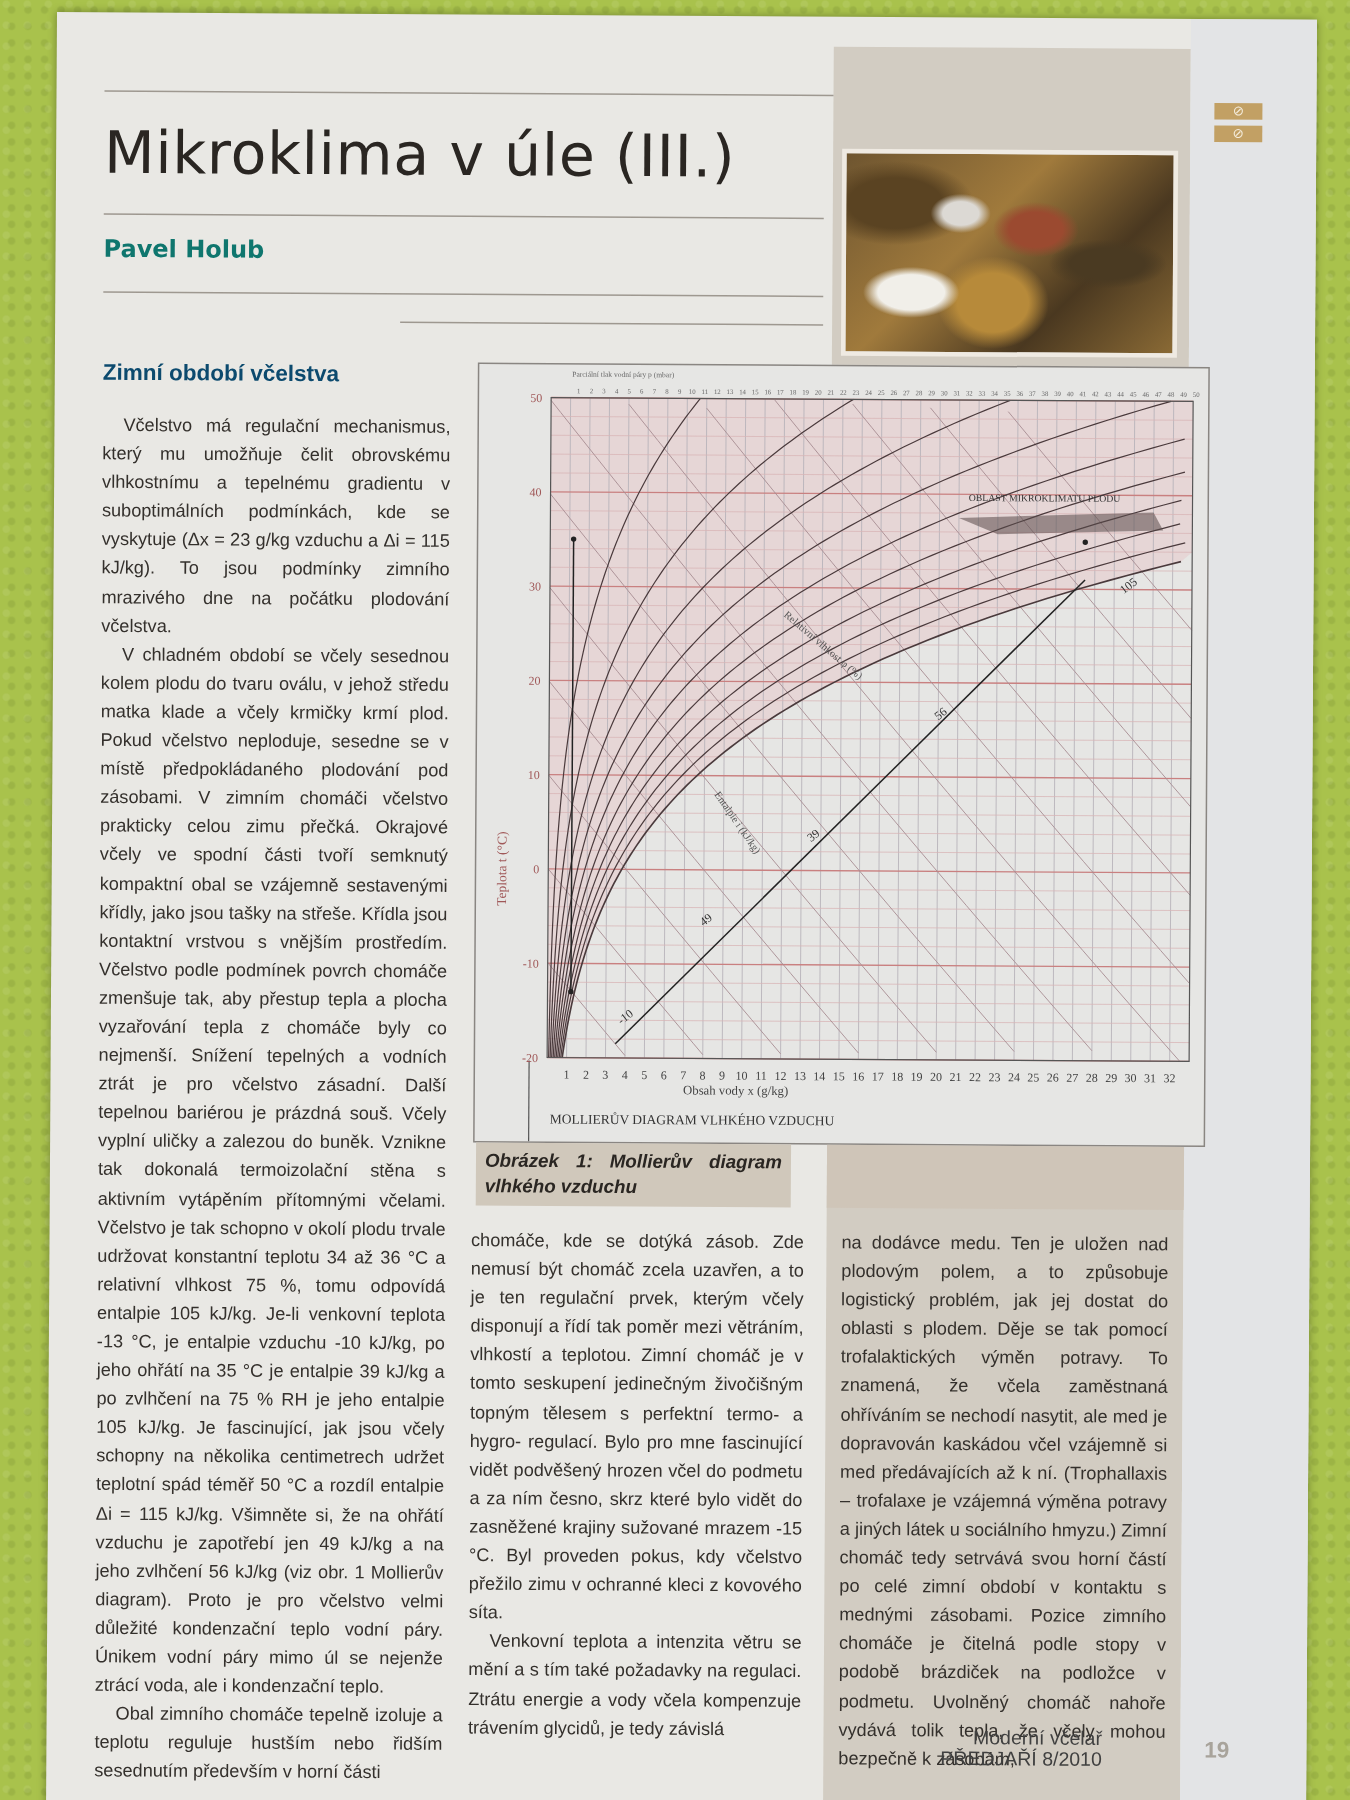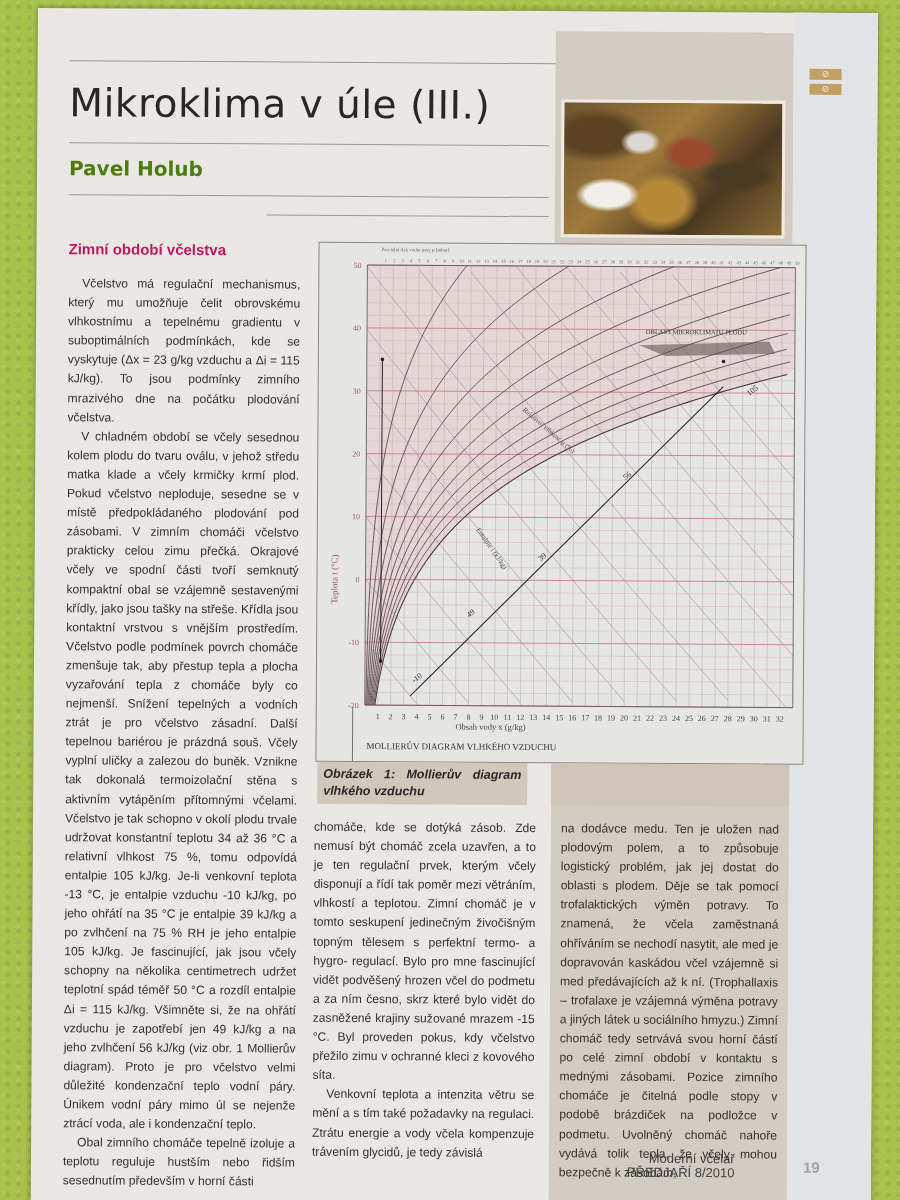--- a/index.html
+++ b/index.html
@@ -29,21 +29,21 @@
   .rightmargin {
     position: absolute; left: 756px; top: 0; width: 84px; height: 1200px;
     background: #e3e4e6;
   }
   .rule { position: absolute; height: 1px; background: #9e9890; }
   .title {
     position: absolute; left: 32px; top: 72px; font-size: 39px; color: #2a2622;
     letter-spacing: 0.5px; font-family: "DejaVu Sans", sans-serif;
   }
   .author {
-    position: absolute; left: 32px; top: 148px; font-size: 20px; font-weight: bold; color: #4d7c0f;
+    position: absolute; left: 32px; top: 148px; font-size: 16px; font-weight: bold; color: #0f766e;
     font-family: "DejaVu Sans", sans-serif;
     text-align: right;
   }
   .photo {
     position: absolute; left: 524px; top: 88px; width: 218px; height: 132px;
     border: 3px solid #efeae2;
     background:
       radial-gradient(ellipse at 20% 70%, #f1efe9 0 9%, transparent 13%),
       radial-gradient(ellipse at 35% 30%, #dcd9d4 0 6%, transparent 10%),
       radial-gradient(ellipse at 58% 38%, #9b4a30 0 10%, transparent 16%),
@@ -51,21 +51,21 @@
       radial-gradient(ellipse at 45% 75%, #b78a3a 0 14%, transparent 22%),
       radial-gradient(ellipse at 15% 25%, #5a4322 0 12%, transparent 20%),
       linear-gradient(135deg, #6e5530, #a07a3c 40%, #4a3820 70%, #8a6a35);
   }
   .tabs { position: absolute; left: 772px; top: 56px; }
   .tab {
     width: 32px; height: 11px; background: #c2a064; margin-bottom: 4px;
     color: #f4ecdc; font-size: 9px; text-align: center; line-height: 11px;
   }
   .section-head {
-    position: absolute; left: 32px; top: 232px; font-size: 15px; font-weight: bold; color: #be185d;
+    position: absolute; left: 32px; top: 232px; font-size: 15px; font-weight: bold; color: #0c4a6e;
   }
   .col {
     position: absolute; font-size: 12.1px; line-height: 19.1px; color: #34302c; text-align: justify;
   }
   .col p { margin: 0; text-indent: 14px; }
   .col1 { left: 32px; top: 266px; width: 232px; }
   .col2 { left: 281px; top: 808px; width: 222px; }
   .col3 { left: 528px; top: 808px; width: 218px; }
   .chart {
     position: absolute; left: 282px; top: 232px; width: 486px; height: 518px;

